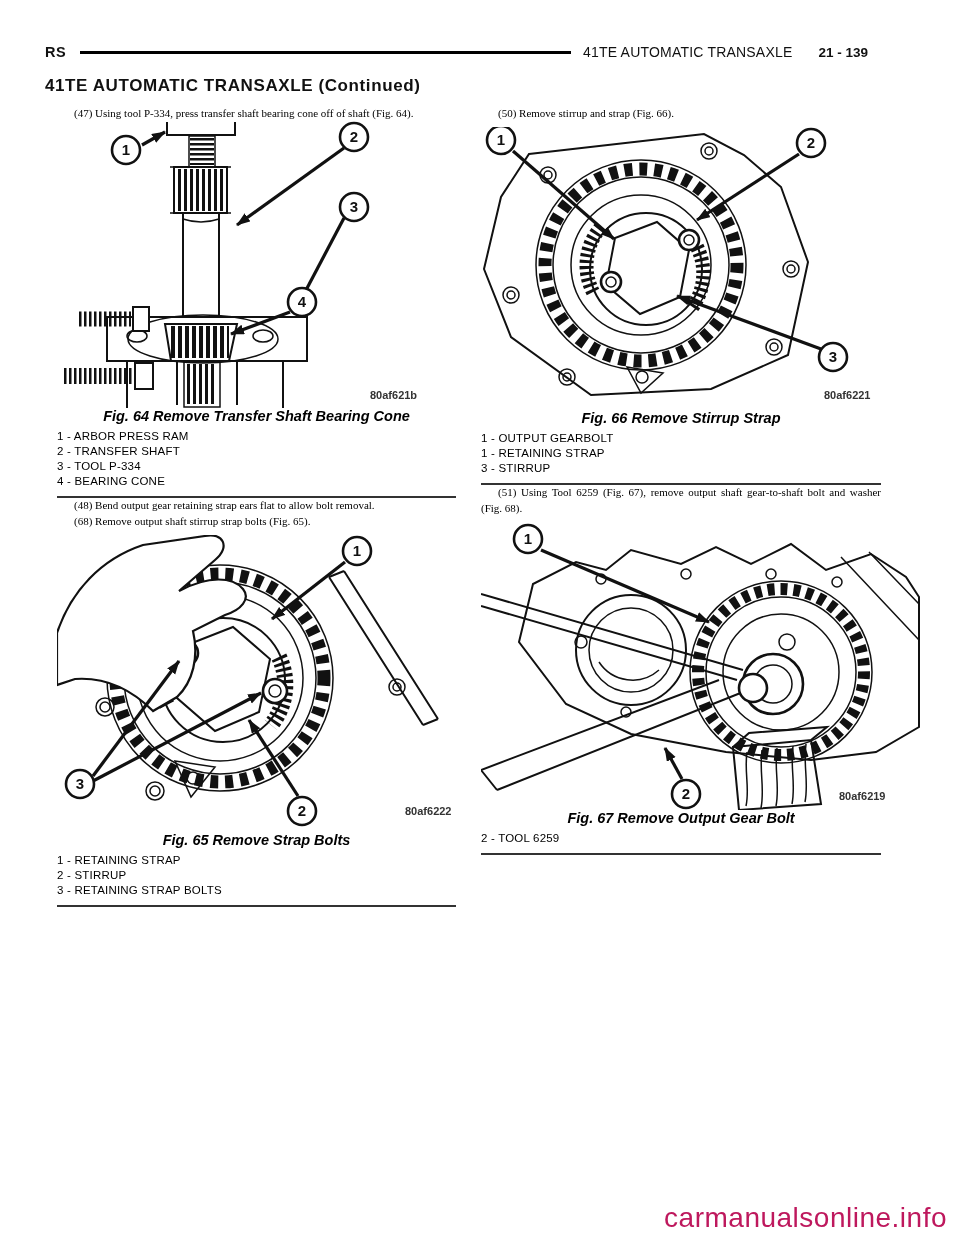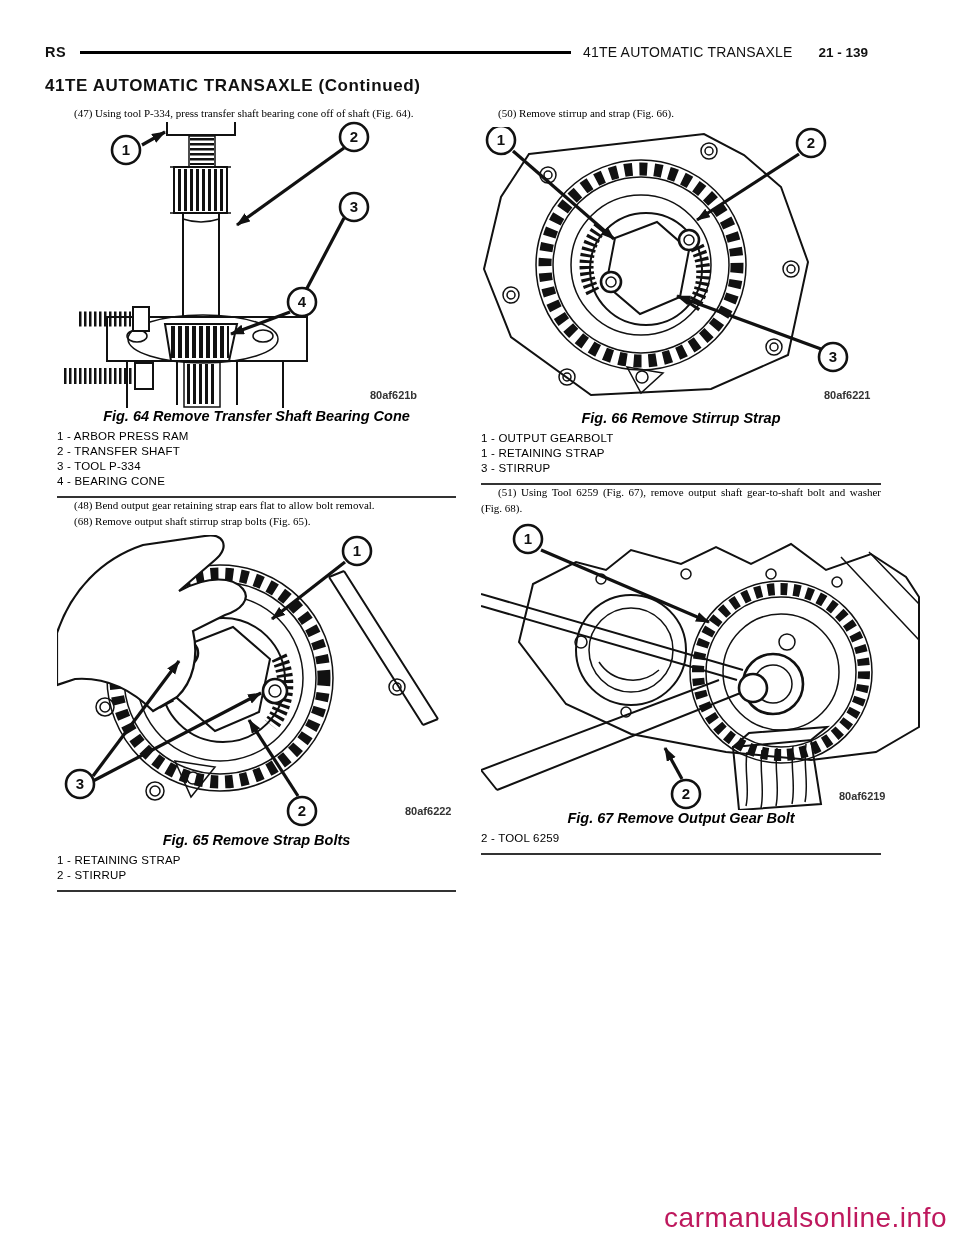--- a/index.html
+++ b/index.html
@@ -192,20 +192,21 @@
           <circle class="co" cx="23" cy="249" r="14"></circle>
           <text class="cot" x="23" y="254">3</text>
         </g>
         <text class="code" x="348" y="280">80af6222</text>
       </svg>
     </figure>
     <div class="caption">Fig. 65 Remove Strap Bolts</div>
     <div class="legend">
       <div class="legend-item">1 - RETAINING STRAP</div>
       <div class="legend-item">2 - STIRRUP</div>
+      <div class="legend-item">3 - RETAINING STRAP BOLTS</div>
     </div>
   </div>
 
   <div class="col col-right">
 
     <p class="body">(50) Remove stirrup and strap (Fig. 66).</p>
 
     <figure class="mt6">
       <svg width="400" height="283" viewBox="0 0 400 283">
         <defs>

